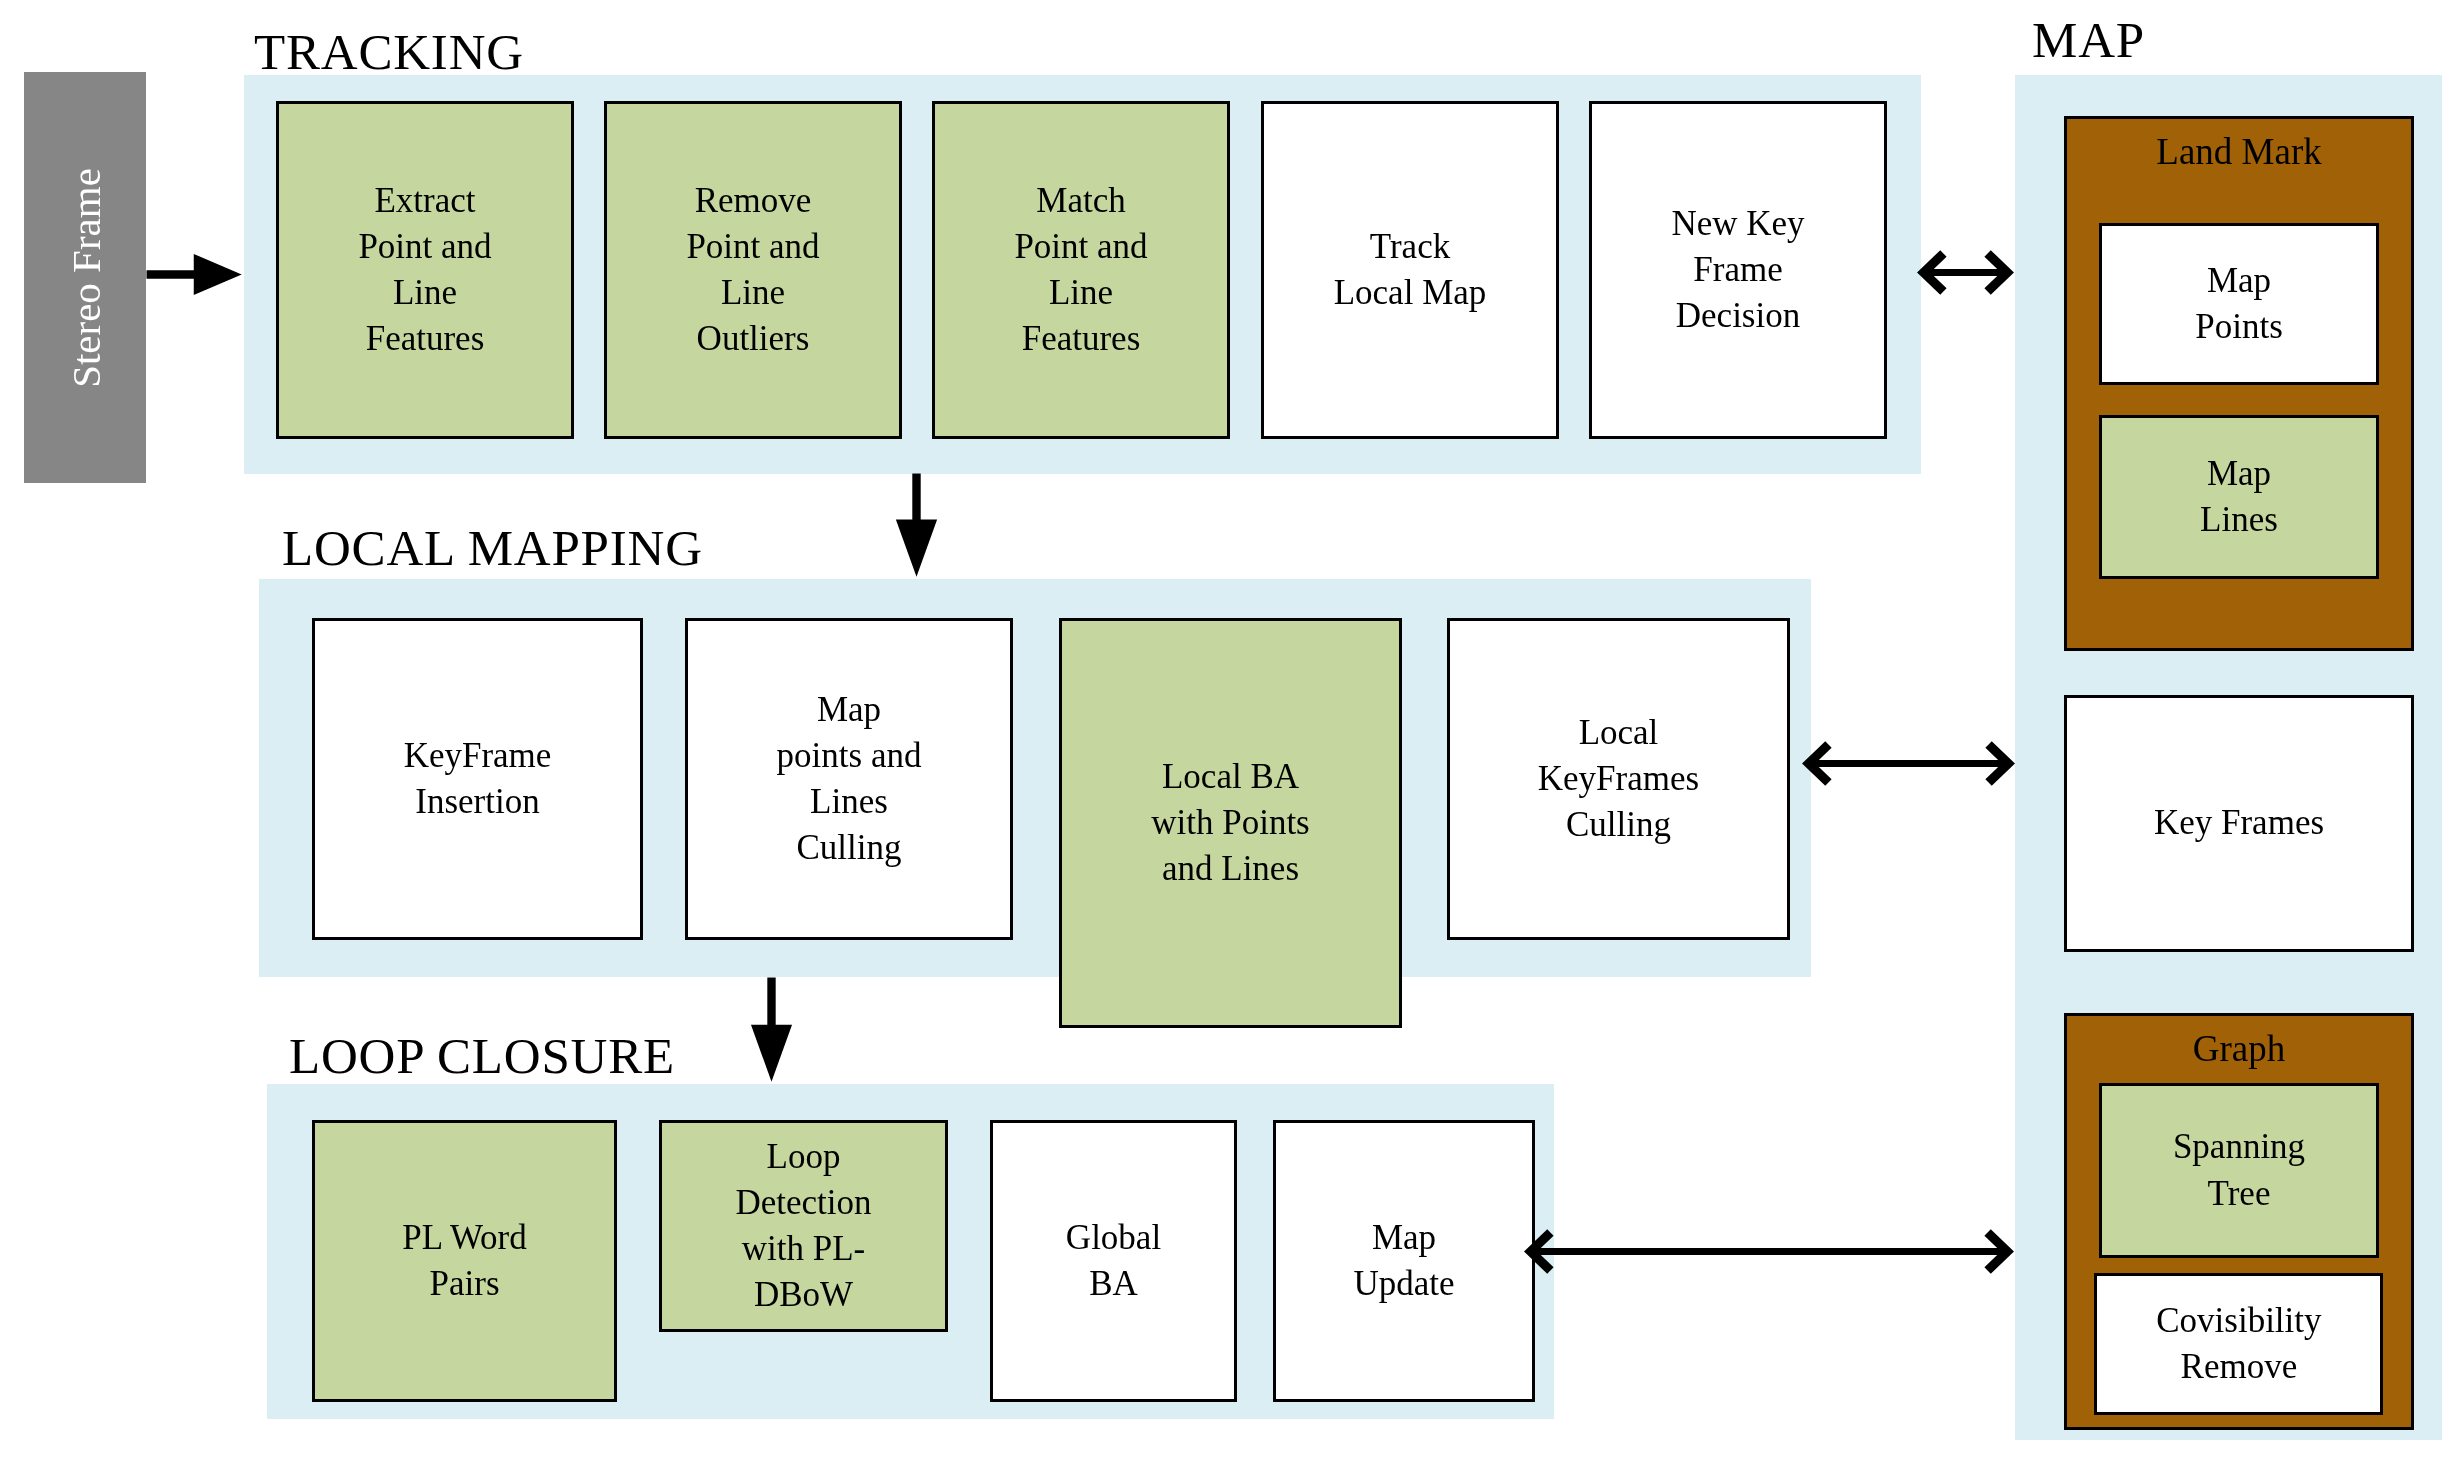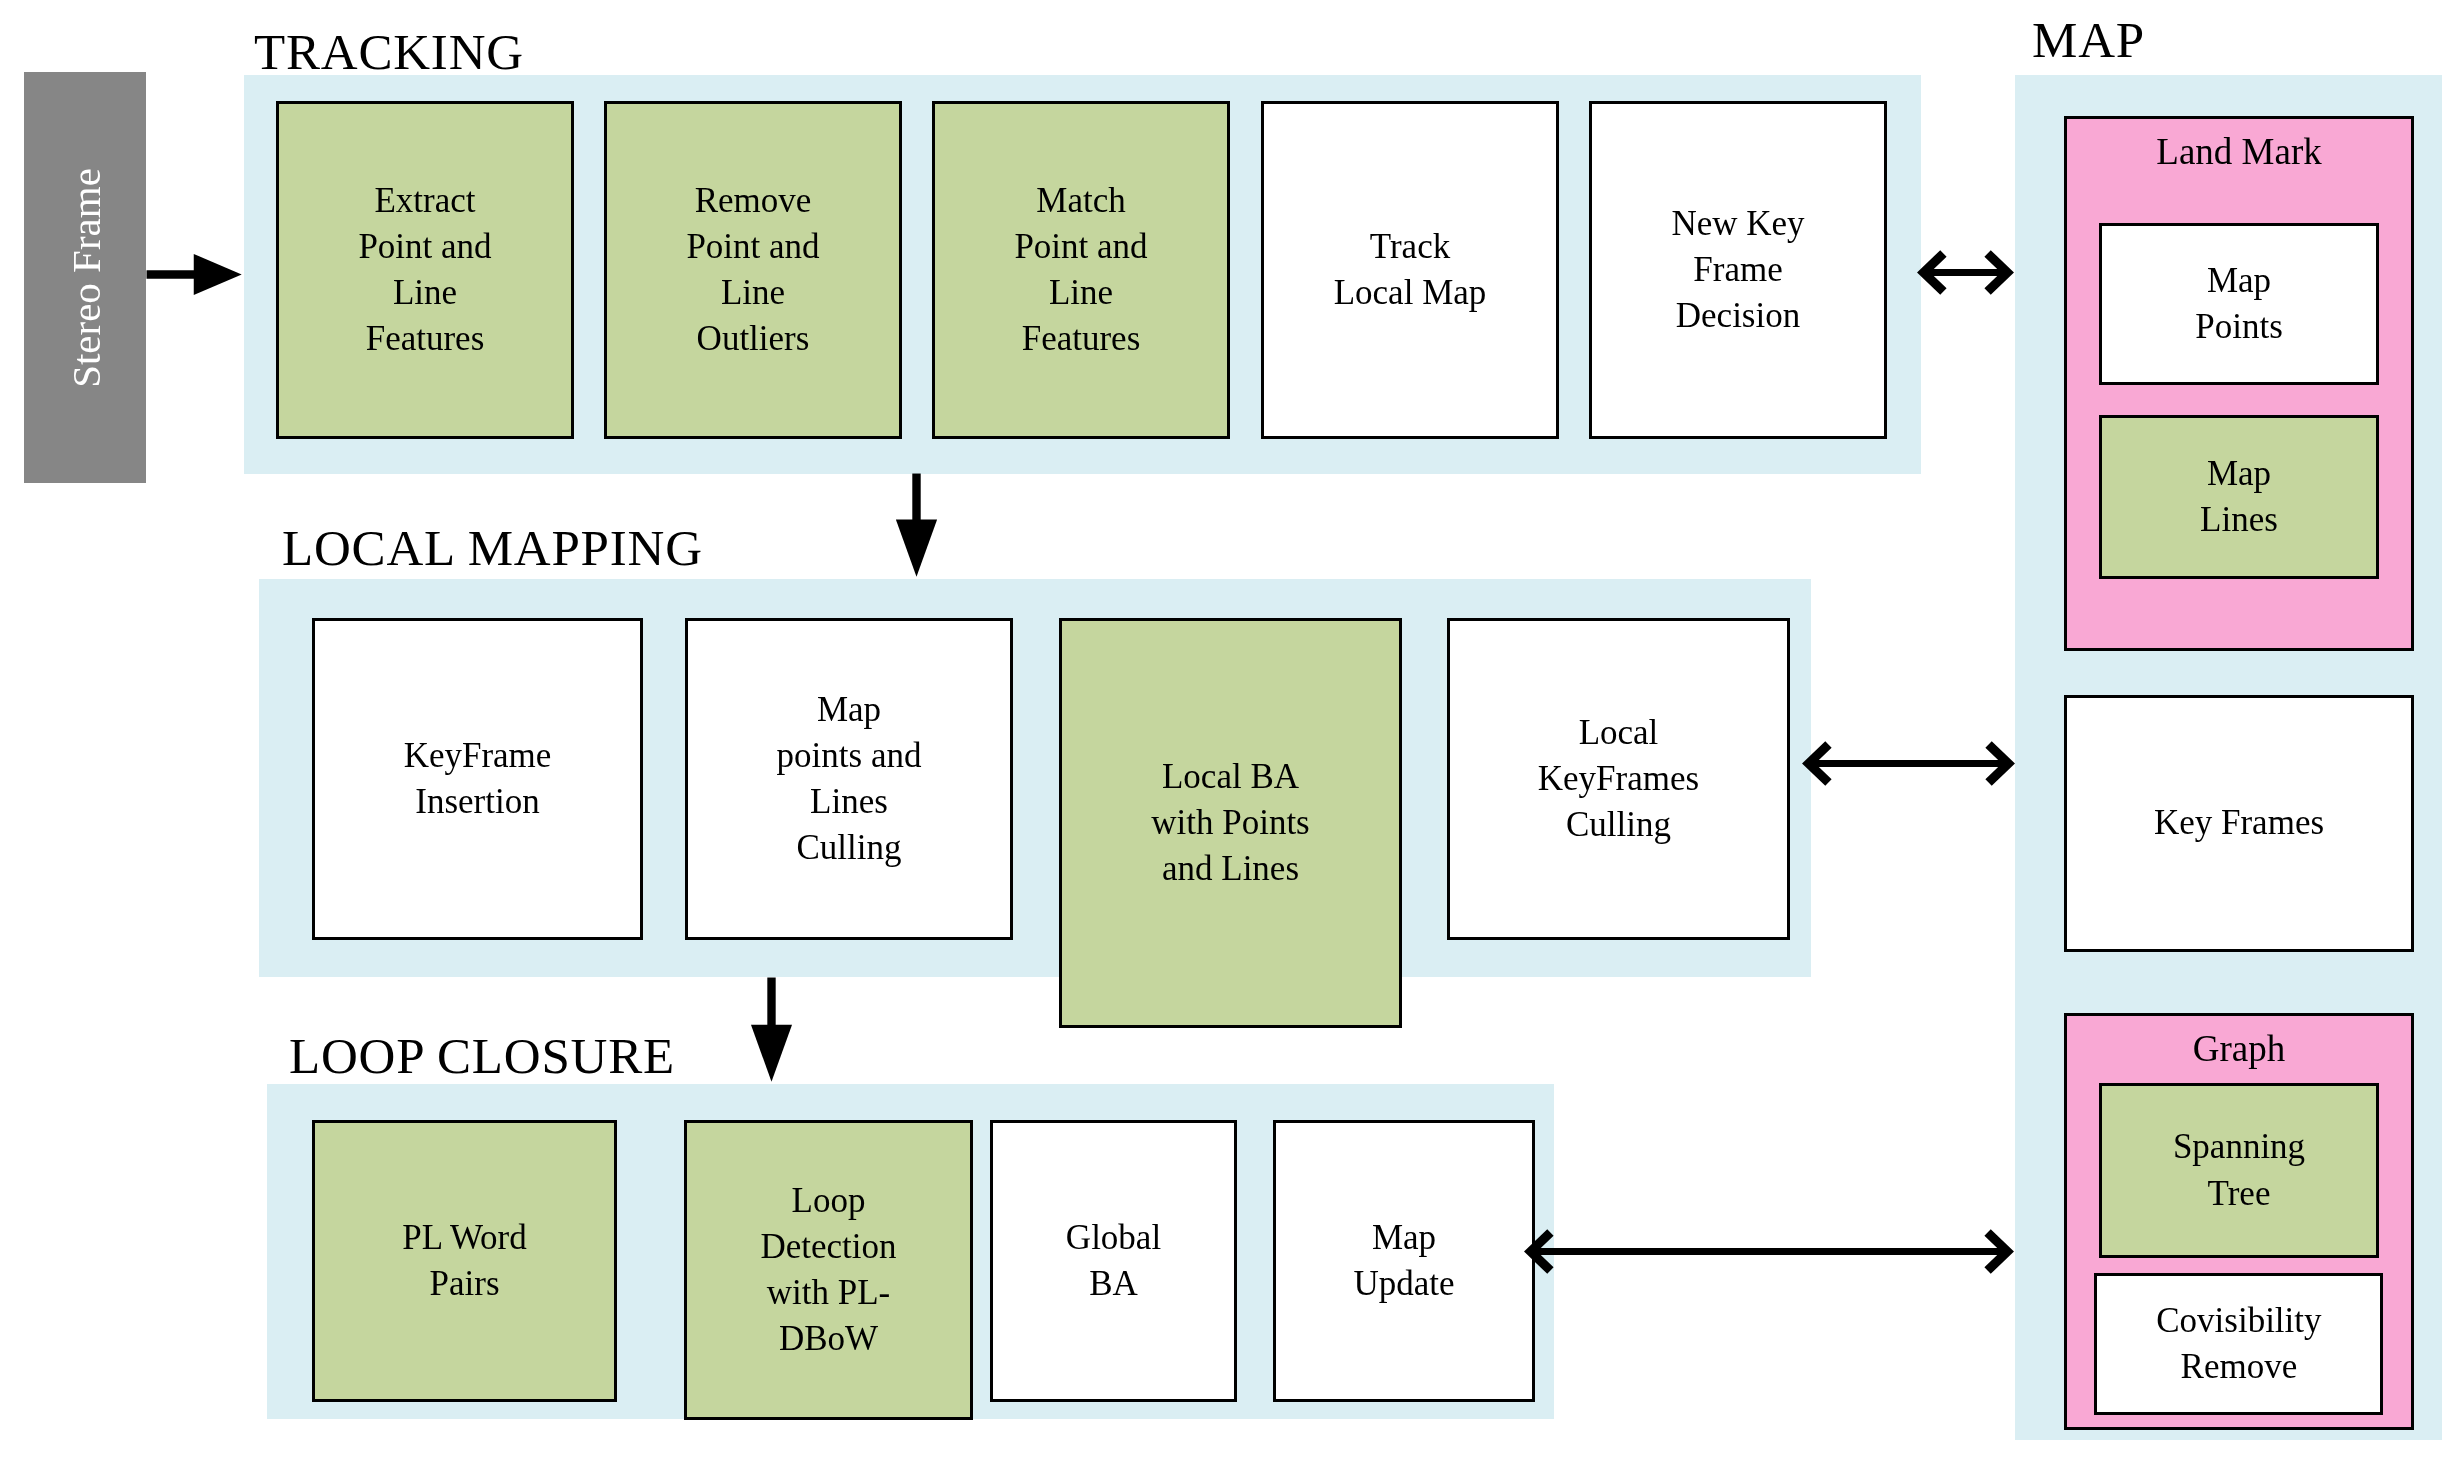--- a/index.html
+++ b/index.html
@@ -29,21 +29,21 @@
   }
   .box.green{background:var(--green);}
   .box-label{
     font-size:35px;
     line-height:1.32;
     white-space:pre-line;
     text-align:center;
   }
   .container-box{
     position:absolute;
-    background:#f9a8d4;
+    background:#a16207;
     border:3px solid var(--border);
     box-sizing:border-box;
   }
   .container-title{
     position:absolute;
     left:0;right:0;top:10.7px;
     text-align:center;
     font-size:37px;
   }
   .gray-box{
@@ -125,21 +125,21 @@
 Culling</span>
   </div>
 
   <div class="section-title" style="left:289px;top:1027px">LOOP CLOSURE</div>
   <div class="section" style="left:267px;top:1084px;width:1287px;height:335px"></div>
 
   <div class="box green" style="left:312px;top:1120px;width:305px;height:282px">
     <span class="box-label">PL Word
 Pairs</span>
   </div>
-  <div class="box green" style="left:684px;top:1120px;width:289px;height:300px">
+  <div class="box green" style="left:659px;top:1120px;width:289px;height:212px">
     <span class="box-label">Loop
 Detection
 with PL-
 DBoW</span>
   </div>
   <div class="box" style="left:990px;top:1120px;width:247px;height:282px">
     <span class="box-label">Global
 BA</span>
   </div>
   <div class="box" style="left:1273px;top:1120px;width:262px;height:282px">

